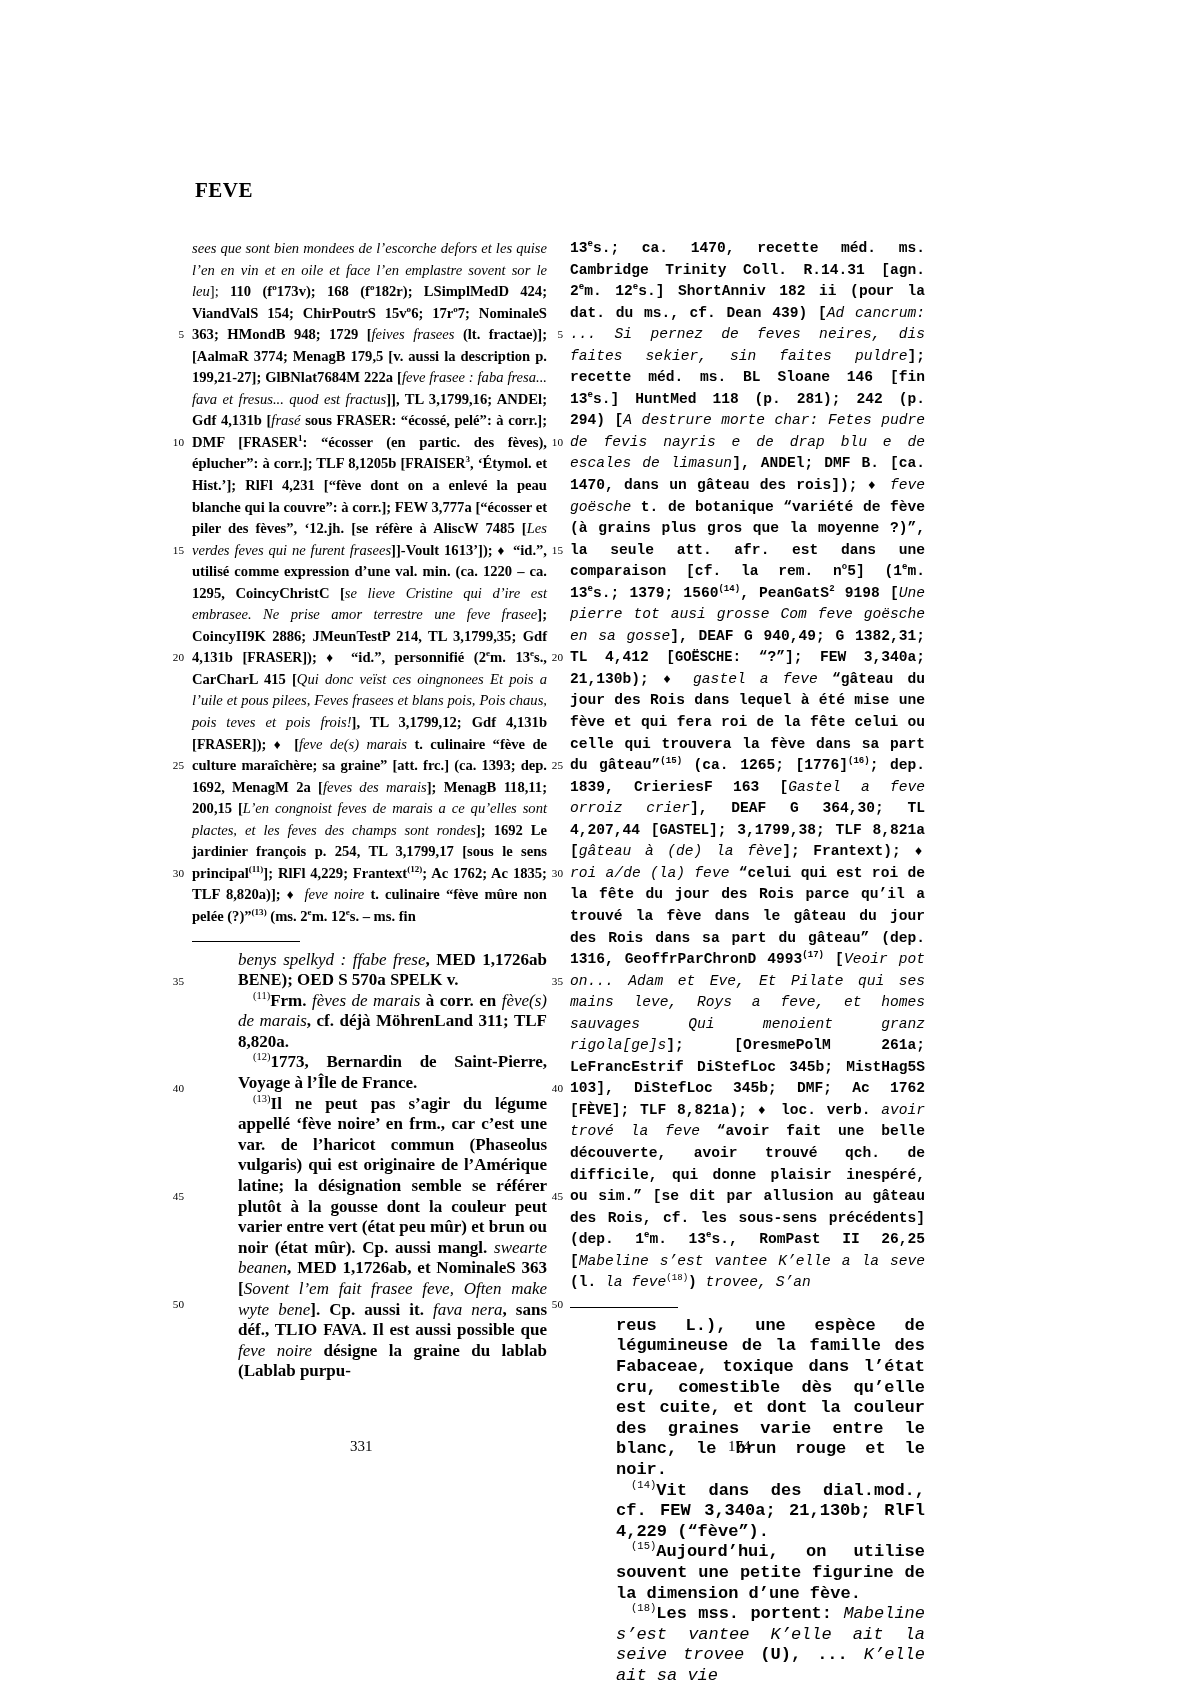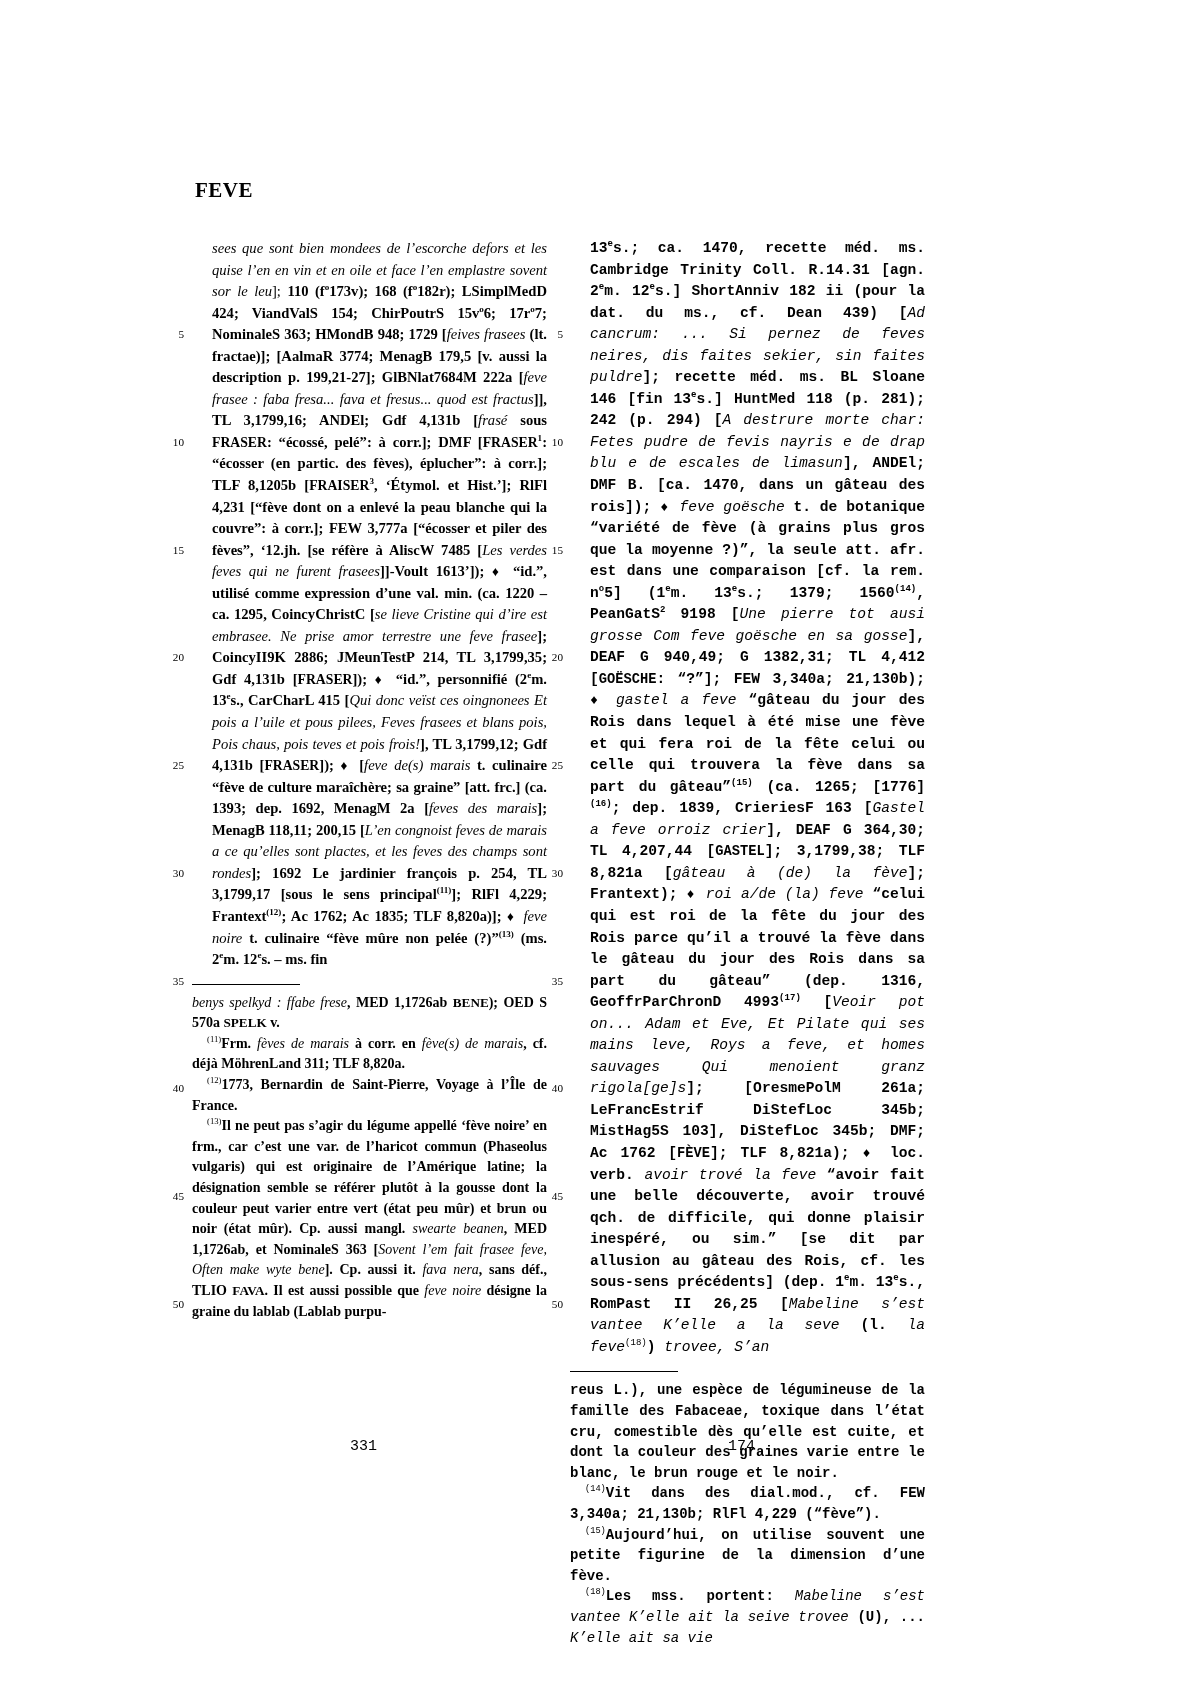--- a/index.html
+++ b/index.html
@@ -45,21 +45,20 @@
   }
   .col-left  { left: 0px; }
   .col-right { left: 378px; font-family: Liberation Mono, monospace; }
 
   .entry {
     font-size: 14.6px;
     line-height: 21.55px;
     text-align: justify;
     text-justify: inter-word;
     hyphens: manual;
-    margin-left: 20px;
   }
 
   
   i, .it { font-style: italic; }
   .sc {
     font-variant: small-caps;
     font-size: 0.94em;
   }
   .bullet {
     font-style: normal;
@@ -74,23 +73,24 @@
   .sup-e { font-size: 0.62em; vertical-align: super; line-height: 0; }
 
   
   .fn-rule {
     width: 108px;
     height: 0;
     border-top: 1.15px solid #000;
     margin: 13px 0 8px 0;
   }
   .footnotes {
-    font-size: 14px;
+    font-size: 17px;
     line-height: 20.6px;
     text-align: justify;
+    margin-left: 46px;
   }
   .footnotes p { margin: 0; }
   .fn-indent { text-indent: 15px; }
 
   
   .linenums {
     position: absolute;
     top: 0;
     width: 26px;
     text-align: right;
@@ -102,21 +102,20 @@
   .linenums span {
     position: absolute;
     right: 0;
     display: block;
   }
   
   .folio {
     position: absolute;
     font-size: 15px;
     top: 1438px;
-    font-family: Liberation Mono, monospace;
   }
   .folio-left  { left: 350px; }
   .folio-right { left: 728px; }
 </style>
 </head>
 <body>
 
 <div class="page">
 
   <div class="headword">FEVE</div>

